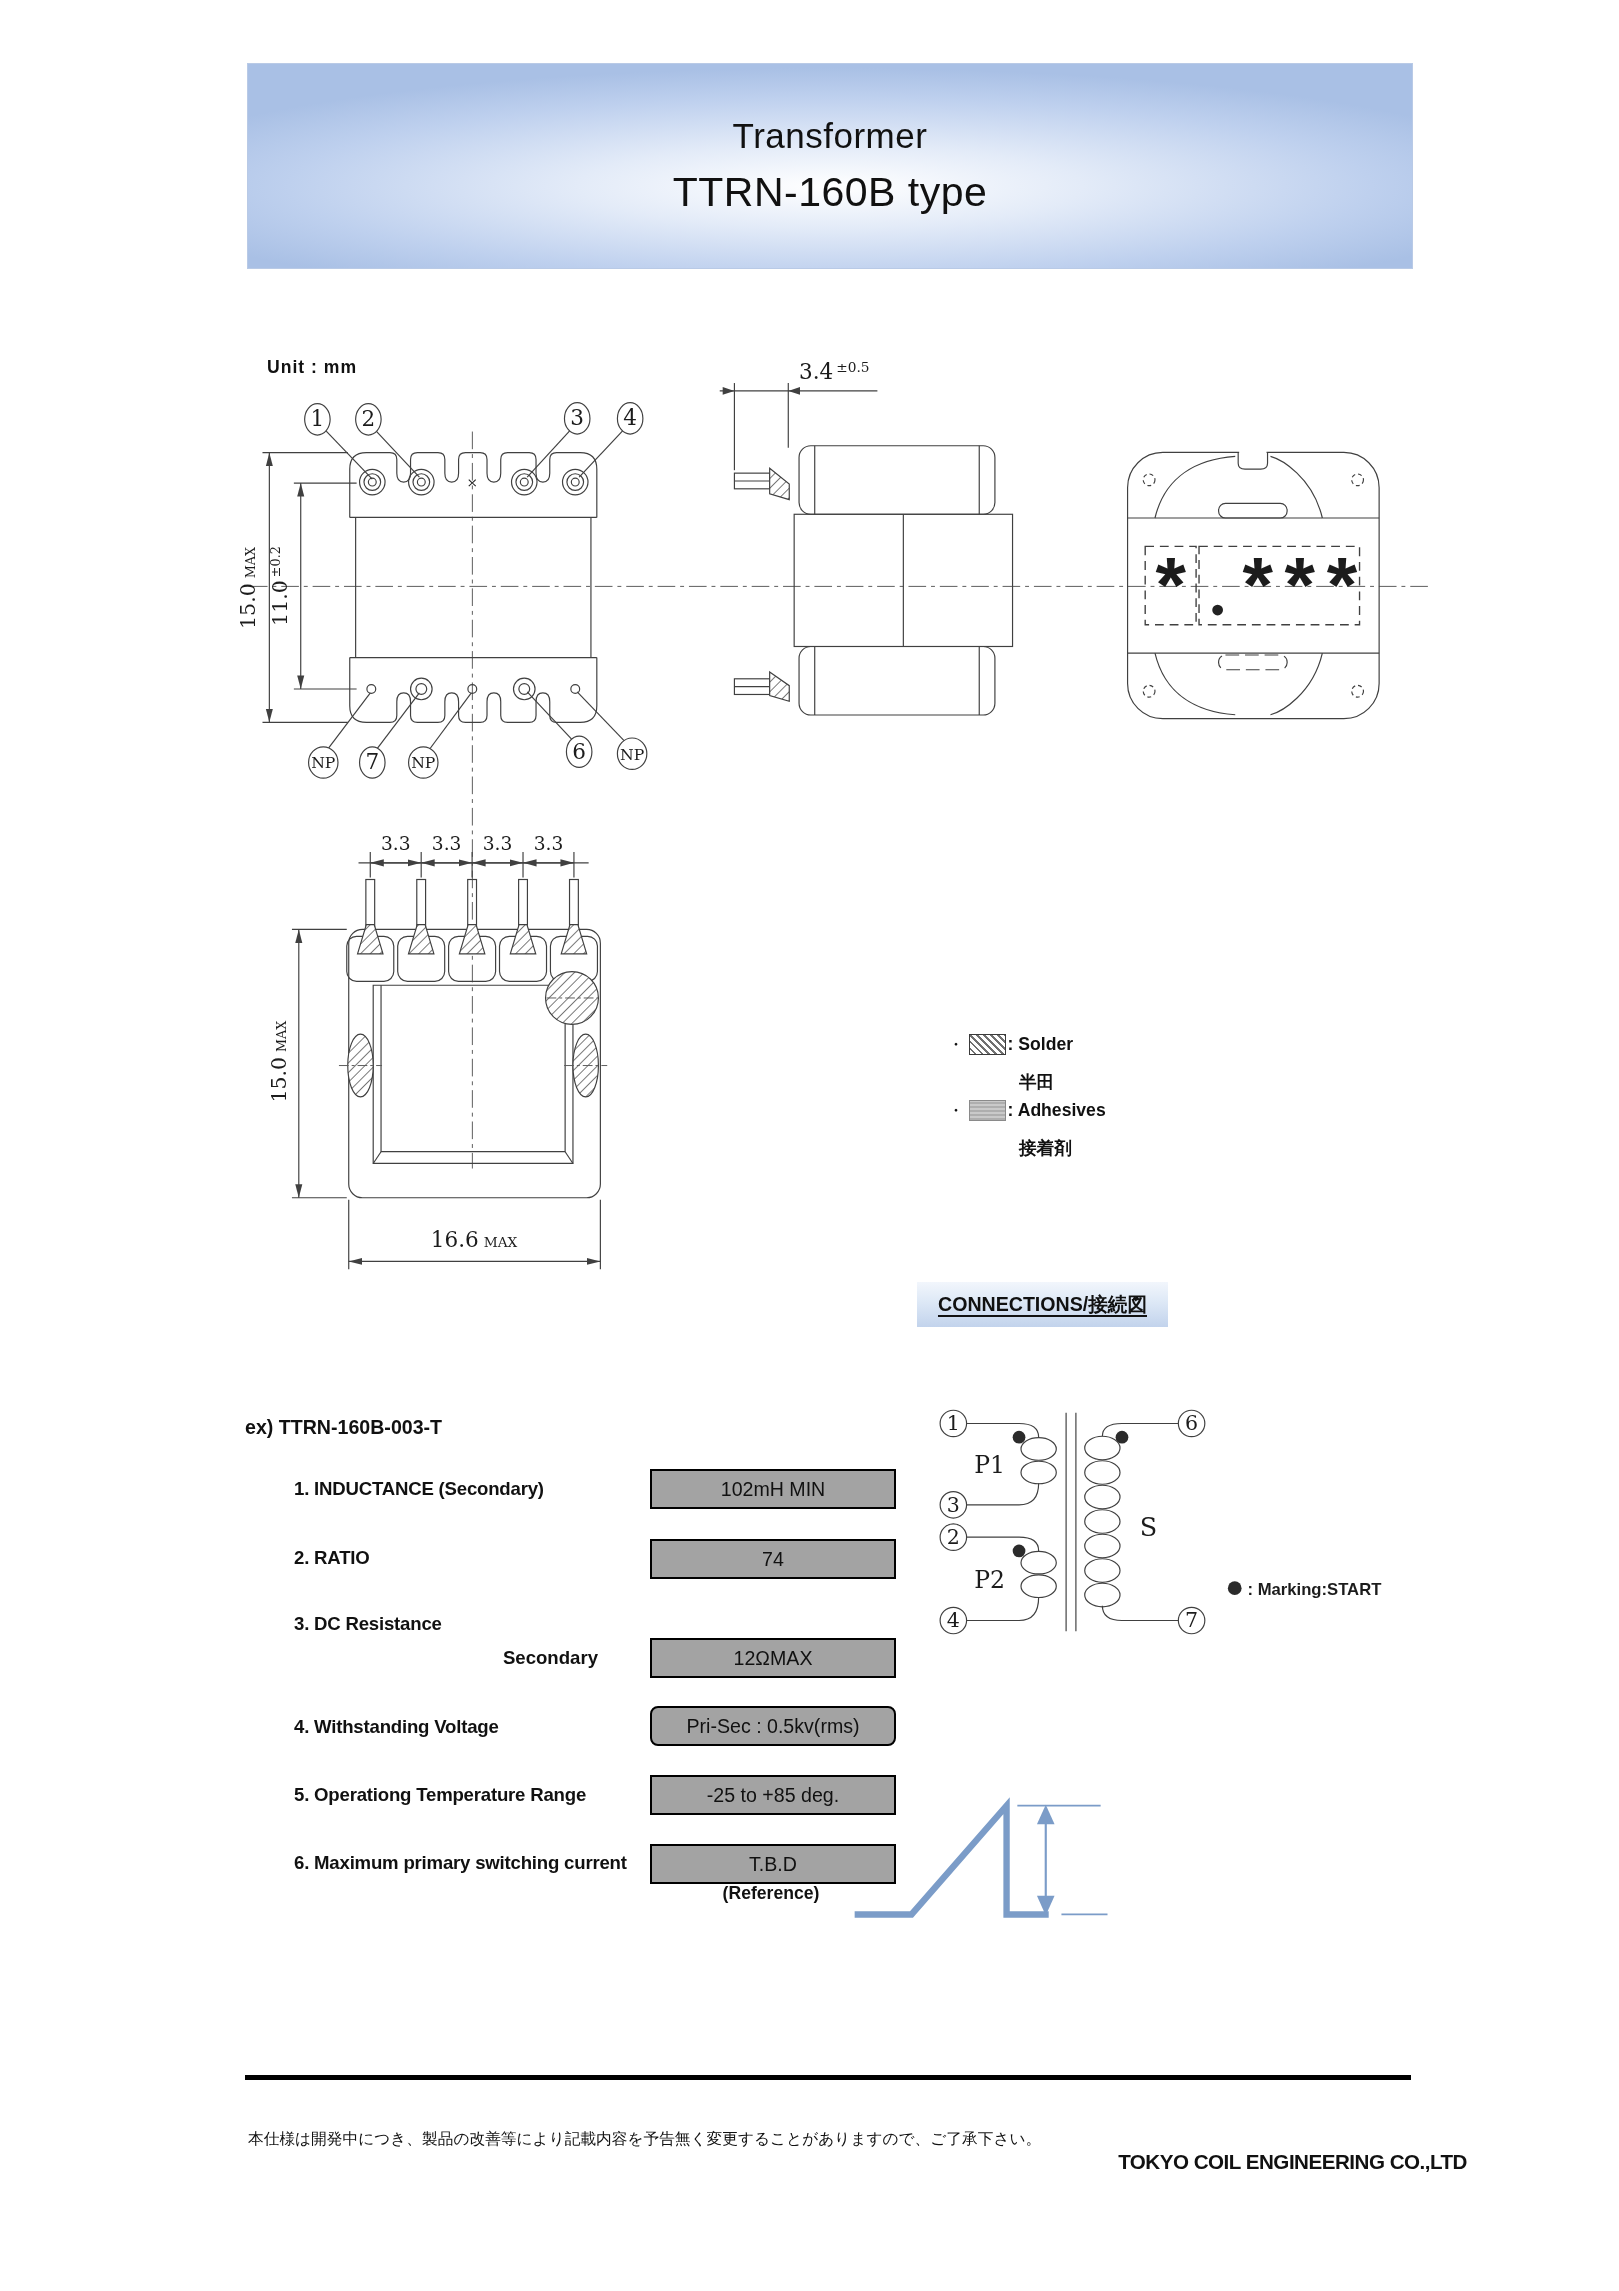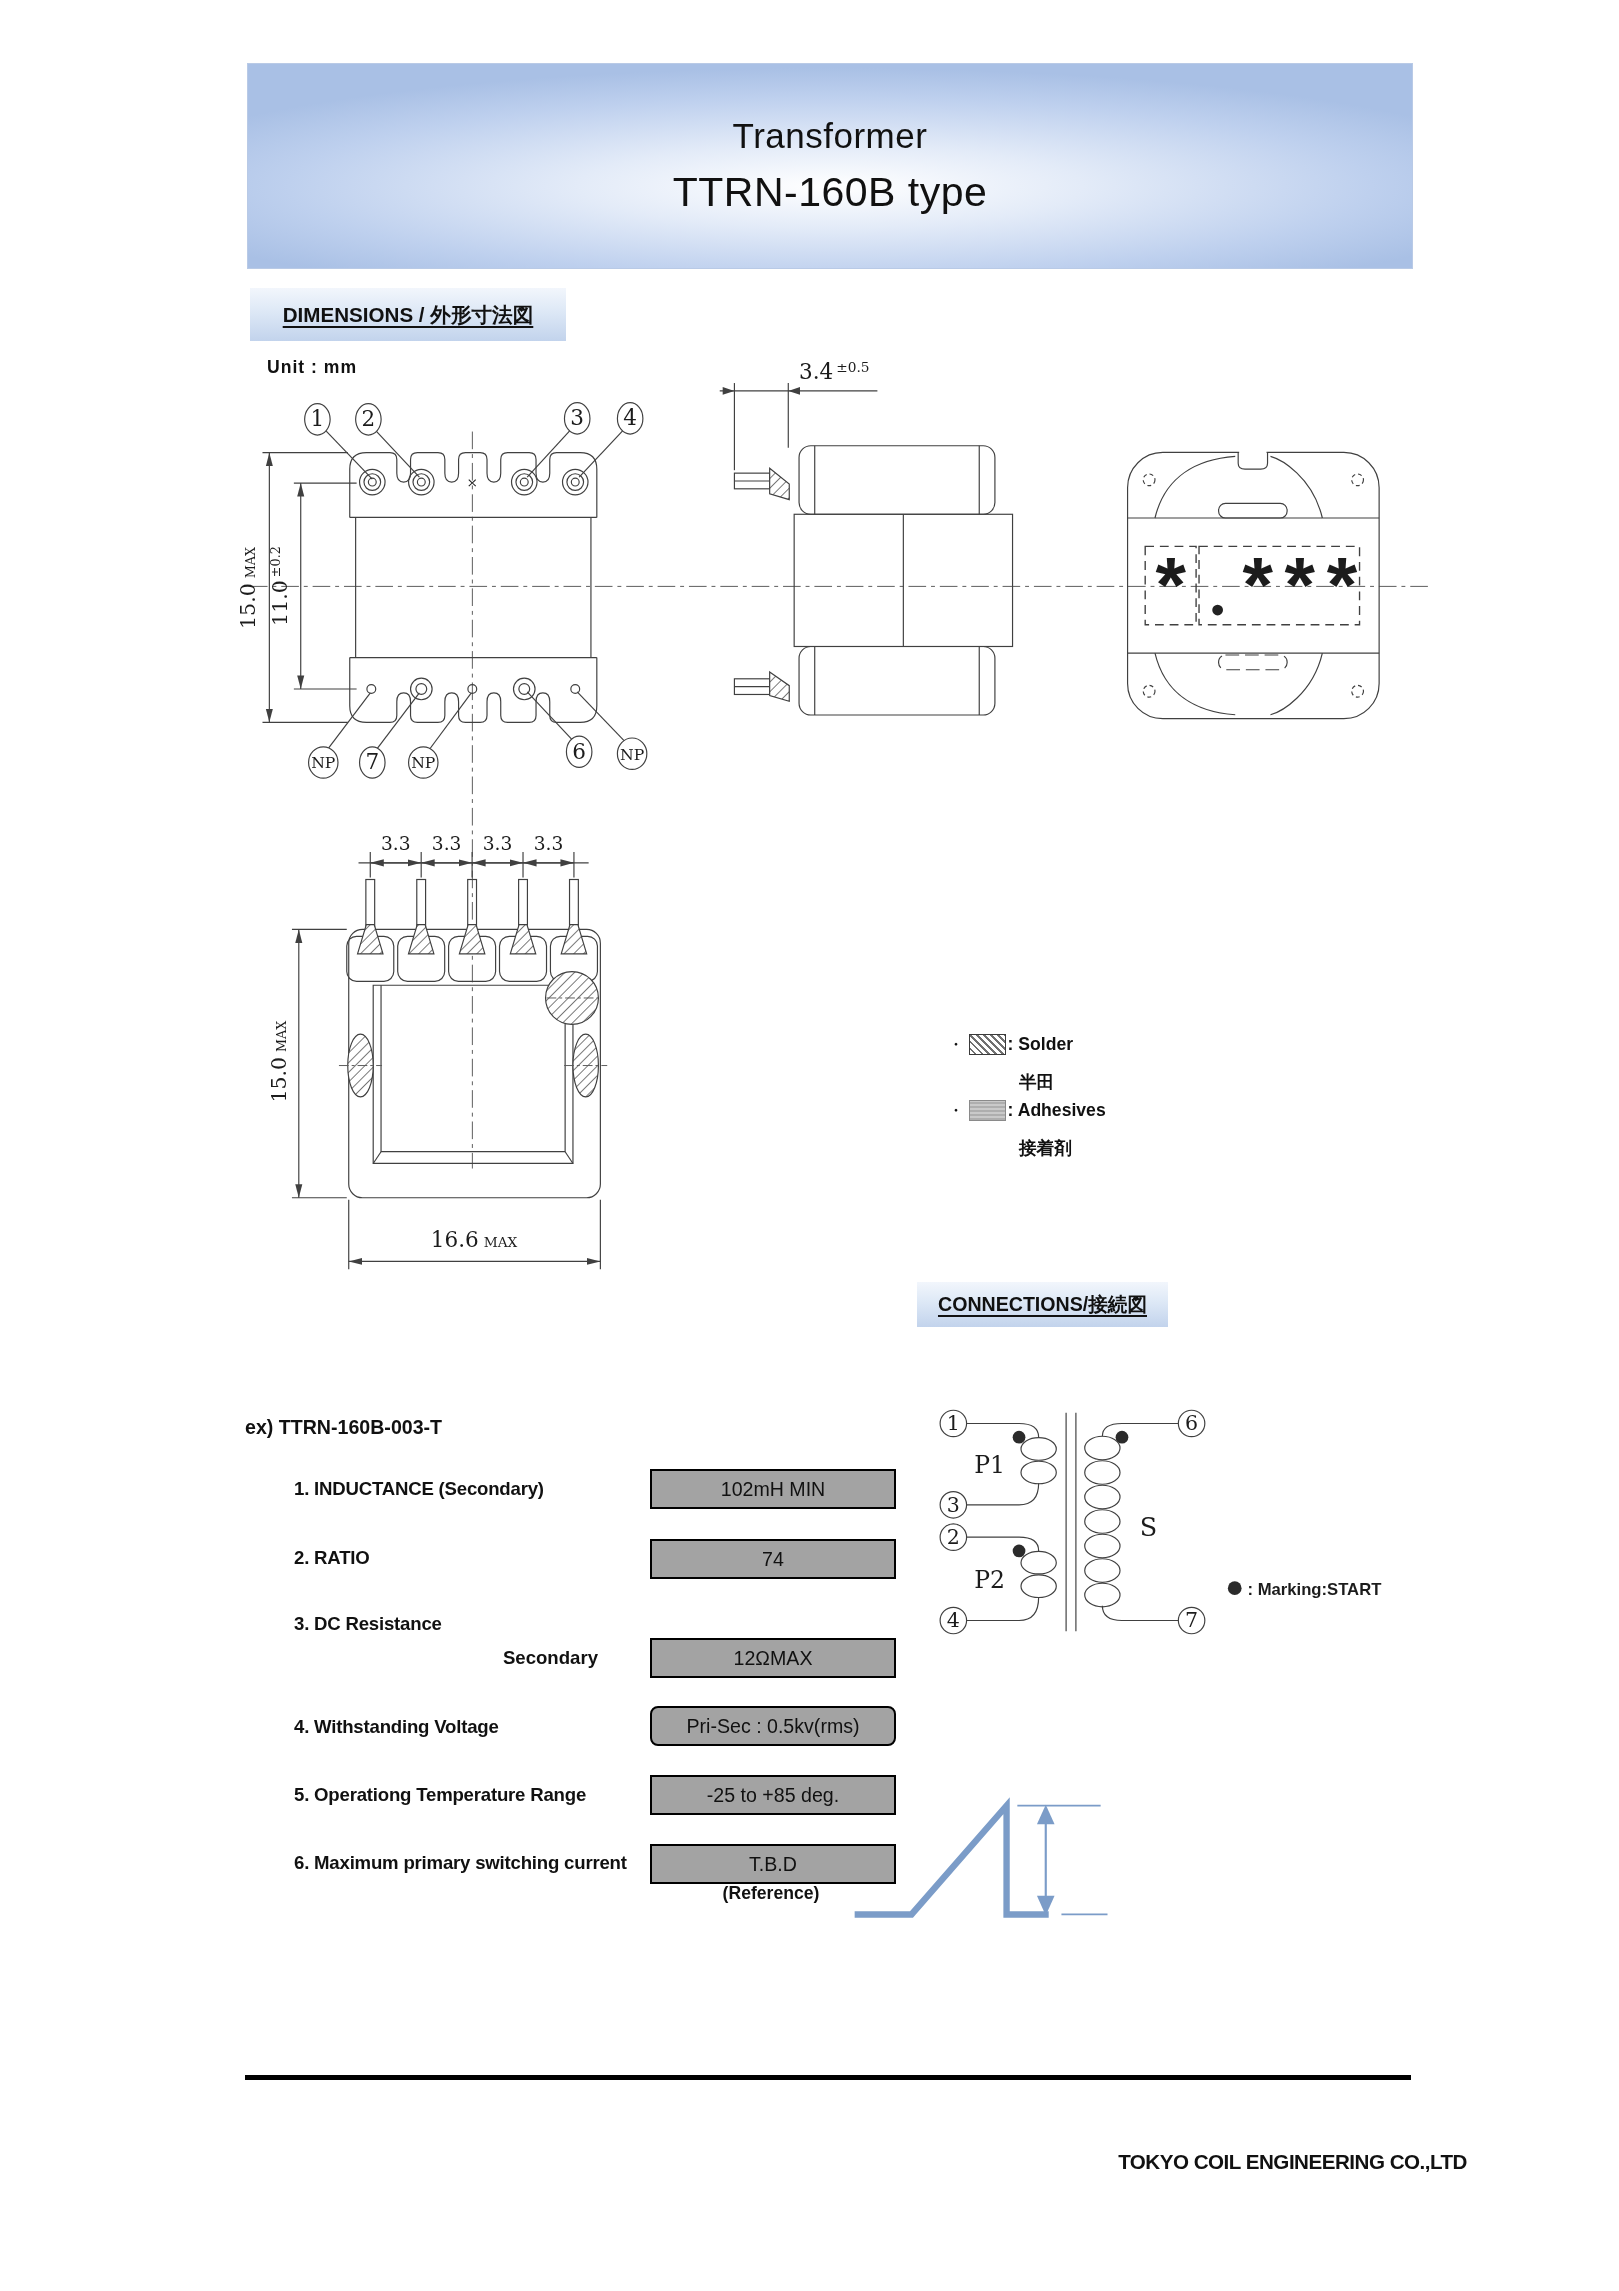--- a/index.html
+++ b/index.html
@@ -38,23 +38,20 @@
 </head>
 <body>
 
 <div class="page">
 
   <div class="hdr">
     <div class="hdr-l1">Transformer</div>
     <div class="hdr-l2">TTRN-160B type</div>
   </div>
 
-  <div class="band" style="left:250px;top:288px;width:316px;height:53px;font-size:20.6px;">
-    <span>DIMENSIONS / 外形寸法図</span>
-  </div>
   <div class="unit">Unit : mm</div>
 
   <svg style="left:0;top:0;" width="1619" height="2292" viewBox="0 0 1652 2338">
     <line x1="255" y1="598" x2="1458" y2="598" stroke="#5a5a5a" stroke-width="1" stroke-dasharray="18 5 4 5"></line>
     <line x1="482" y1="440" x2="482" y2="1192" stroke="#5a5a5a" stroke-width="1" stroke-dasharray="18 5 4 5"></line>
   </svg>
 
   <svg style="left:237px;top:387px;" width="451" height="402" viewBox="0 0 460 410">
     <defs>
       <marker id="arA" markerWidth="13" markerHeight="9" refX="11.5" refY="4" orient="auto-start-reverse">
@@ -388,16 +385,17 @@
       <line x1="228" y1="128" x2="275" y2="128" stroke-width="1.8"></line>
       <line x1="212" y1="28" x2="212" y2="117" stroke-width="2.2"></line>
     </g>
     <g fill="#7b9cc8">
       <polygon points="212,16 203,36 221,36"></polygon>
       <polygon points="212,129 203,109 221,109"></polygon>
     </g>
   </svg>
 
   <div class="foot-rule"></div>
+  <div class="foot-jp">本仕様は開発中につき、製品の改善等により記載内容を予告無く変更することがありますので、ご了承下さい。</div>
   <div class="company">TOKYO COIL ENGINEERING CO.,LTD</div>
 
 </div>
 
 
 </body></html>

